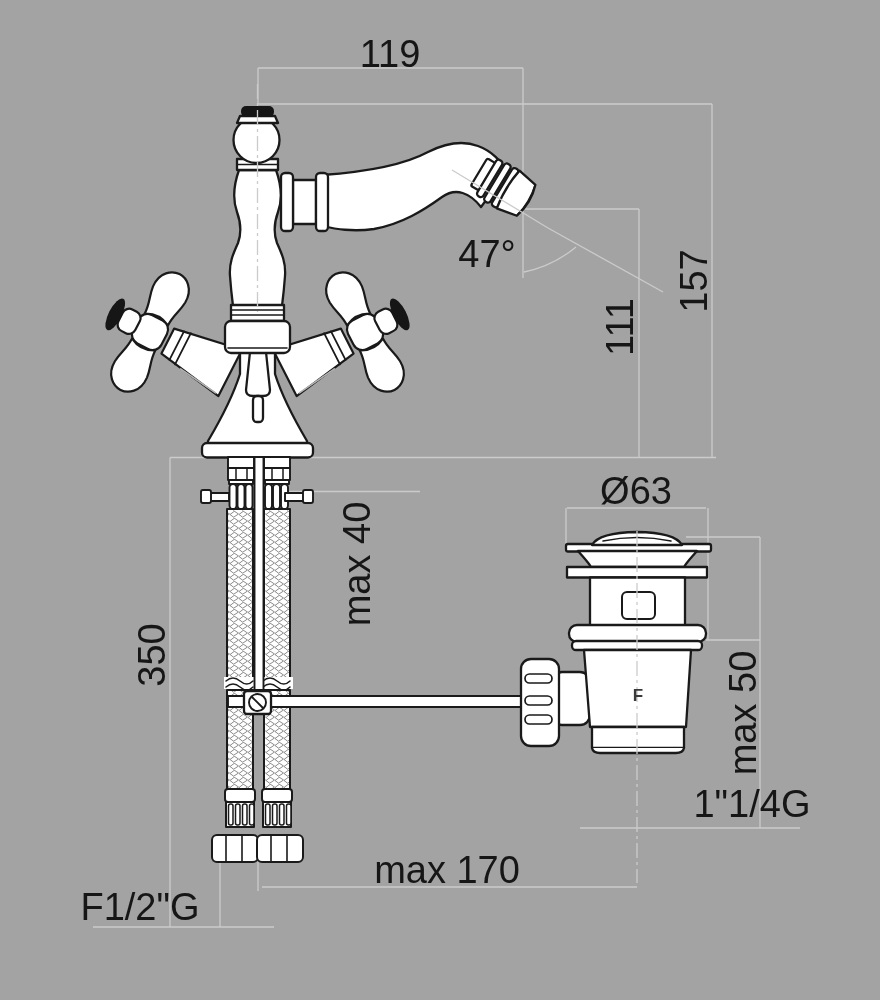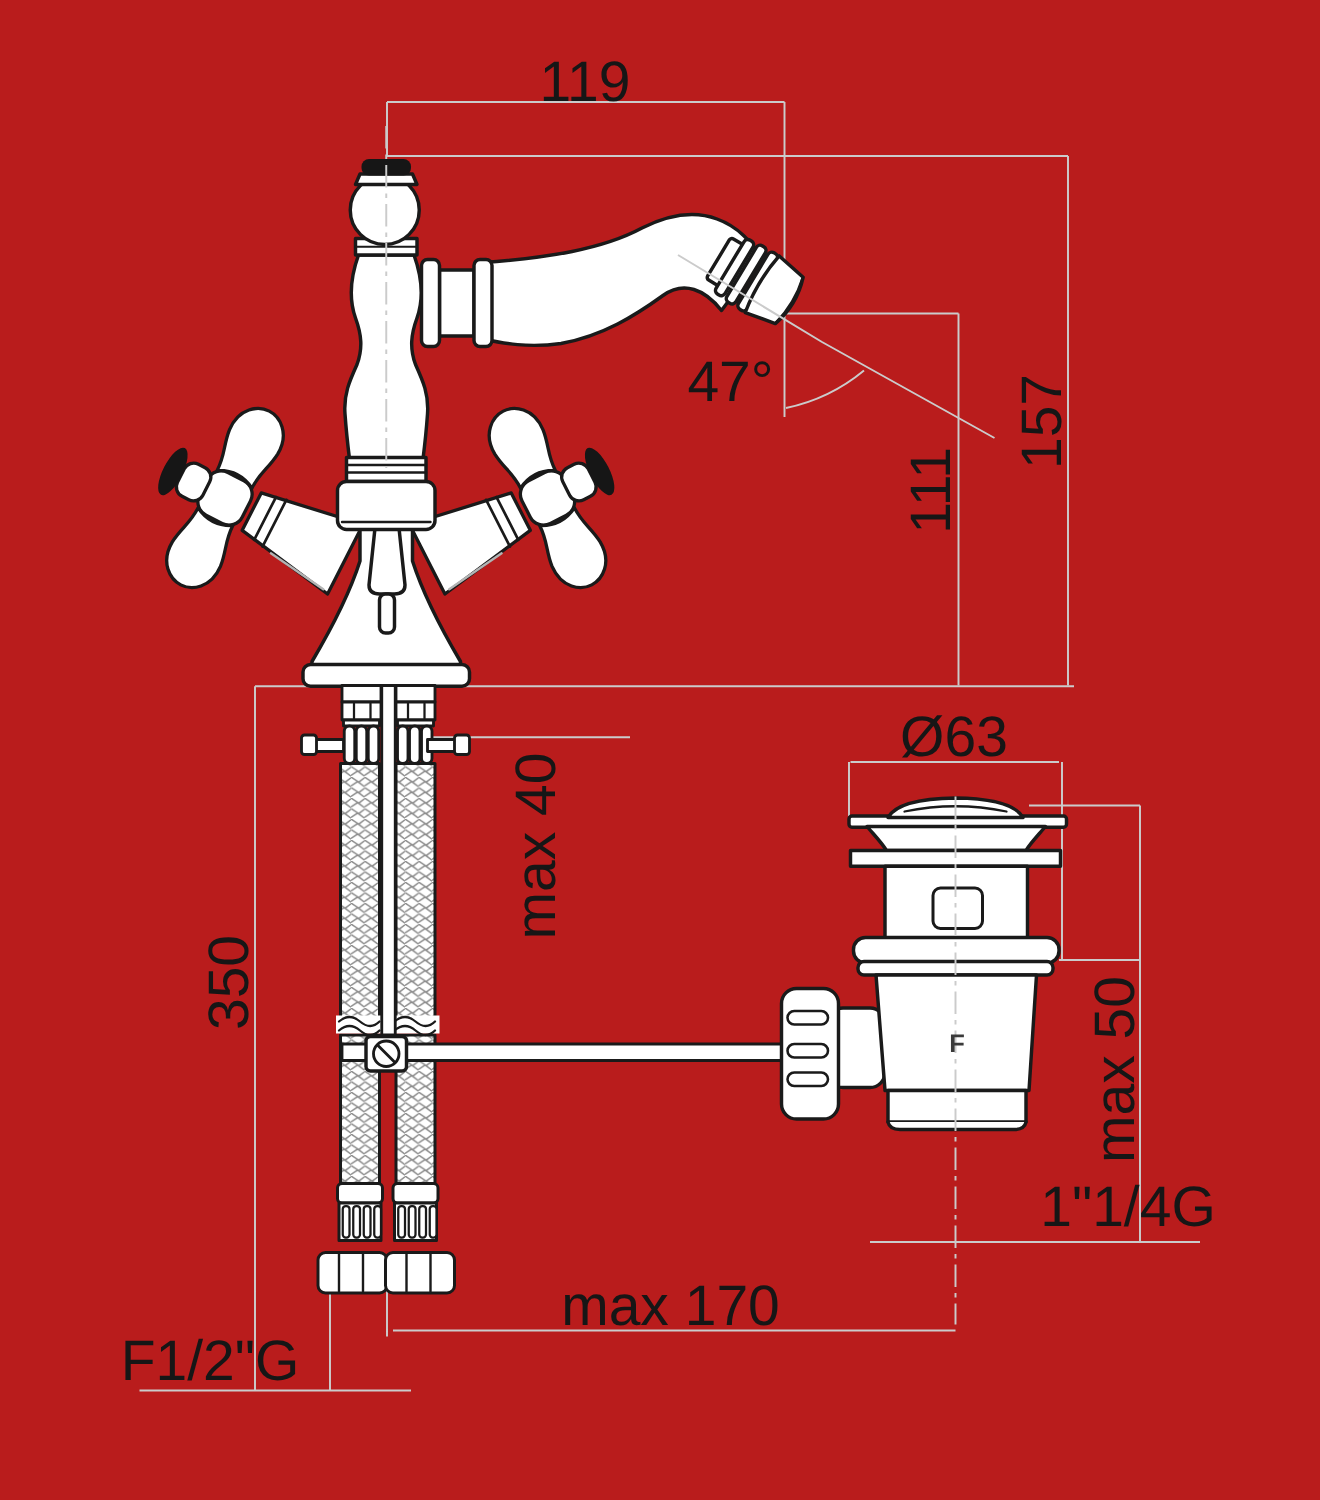--- a/index.html
+++ b/index.html
@@ -1,16 +1,16 @@
 <!DOCTYPE html>
 <html><head>
 <meta charset="utf-8">
 <style>
   html,body{margin:0;padding:0;background:#ffffff;}
-  #canvas{width:880px;height:1000px;background:#b91c1c;position:relative;overflow:hidden;}
+  #canvas{width:880px;height:1000px;background:#a3a3a3;position:relative;overflow:hidden;}
   svg{display:block;}
   .dim-label{font-family:"Liberation Sans","DejaVu Sans",sans-serif;font-size:38px;fill:#161616;}
   .mark-f{font-family:"Liberation Sans","DejaVu Sans",sans-serif;font-size:17px;font-weight:bold;fill:#3a3a3a;}
 </style>
 </head>
 <body>
 
 <div id="canvas">
 <svg width="880" height="1000" viewBox="0 0 880 1000">
 

